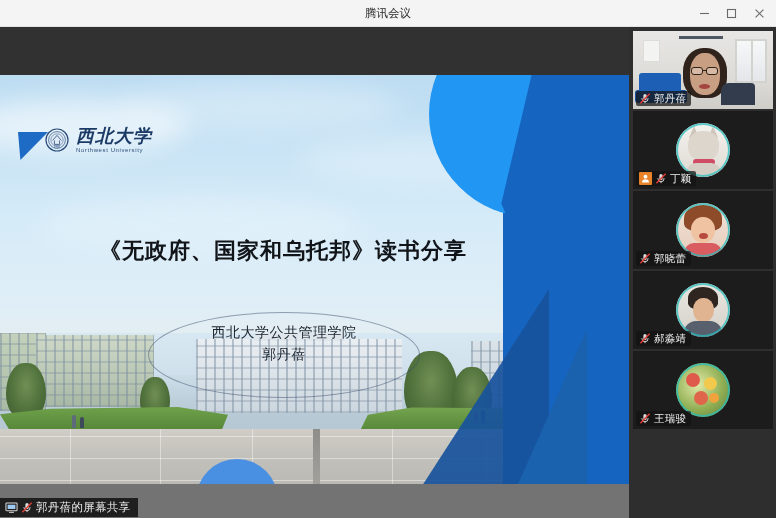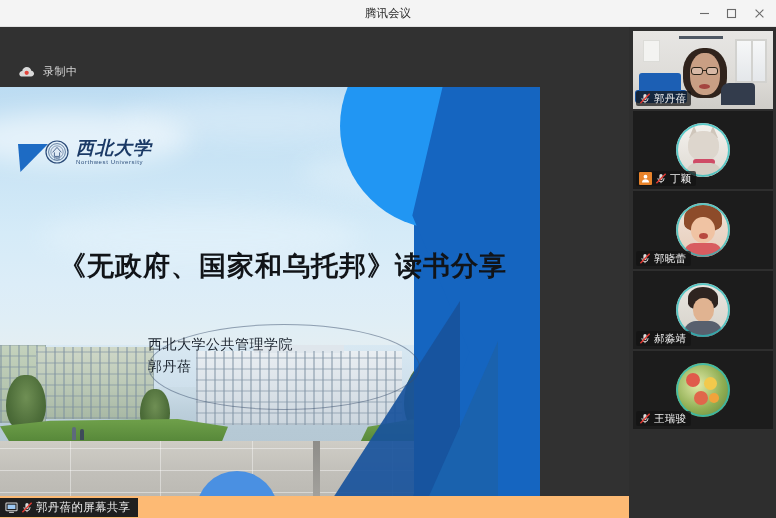--- a/index.html
+++ b/index.html
@@ -73,22 +73,22 @@
     display: flex; align-items: center; gap: 8px;
   }
   #cloud-rec-icon { position: relative; width: 17px; height: 12px; display:block; }
   #recording-label {
     font-size: 11px; color: #d8d8d8;
     letter-spacing: 0.5px;
   }
 
   
   #slide {
-    position: absolute; left: 0; top: 60px;
-    width: 540px; height: 428px;
+    position: absolute; left: 0; top: 48px;
+    width: 629px; height: 428px;
     overflow: hidden;
     background: linear-gradient(180deg,
        #bcdcf2 0%,
        #c9e4f5 18%,
        #d5ebf8 34%,
        #dcedf8 46%,
        #dfeef6 54%,
        #e3eef3 60%,
        #dfeaf0 64%,
        #cfe0ea 68%,
@@ -256,52 +256,52 @@
     font-size: 6px; color: #2d4f7c; letter-spacing: 0.6px;
     margin-top: 2px;
   }
 
   
   #slide-title {
     position: absolute; left: 0; top: 161px;
     width: 566px;
     text-align: center;
     font-family: "Liberation Sans", sans-serif;
-    font-size: 27px; font-weight: 700;
+    font-size: 22px; font-weight: 700;
     color: #111418;
     letter-spacing: 1px;
     white-space: nowrap;
   }
 
   
   #subtitle-group {
     position: absolute; left: 148px; top: 237px;
     width: 272px; height: 86px;
   }
   #subtitle-ellipse {
     position: absolute; left: 0; top: 0;
     width: 272px; height: 86px;
     border: 1.4px solid rgba(60,80,110,0.50);
     border-radius: 50%;
   }
   #subtitle-lines {
     position: absolute; left: 0; top: 9px;
     width: 272px;
-    text-align: left;
+    text-align: center;
     color: #18202b;
   }
   #subtitle-org { font-size: 14px; line-height: 22px; letter-spacing: 0.5px; }
   #subtitle-presenter { font-size: 14px; line-height: 22px; letter-spacing: 0.5px; }
   #subtitle-date { font-size: 14px; line-height: 22px; letter-spacing: 0.5px; }
 
   
   #share-status-bar {
     position: absolute; left: 0; bottom: 0;
-    width: 629px; height: 22px;
-    background: #fdba74;
+    width: 629px; height: 34px;
+    background: #737373;
   }
   #share-status-chip {
     position: absolute; left: 0; bottom: 1px;
     height: 19px;
     display: flex; align-items: center; gap: 3px;
     padding: 0 8px 0 5px;
     background: #1f1f1f;
   }
   #share-status-text {
     font-size: 11.5px; color: #ececec; letter-spacing: 0.3px;
@@ -475,29 +475,20 @@
         <line x1="1.6" y1="1.6" x2="9.4" y2="9.4" stroke="#6a6a6a" stroke-width="1.1"></line>
         <line x1="9.4" y1="1.6" x2="1.6" y2="9.4" stroke="#6a6a6a" stroke-width="1.1"></line>
       </svg>
     </div>
   </div>
 
   <div id="content">
 
     <div id="share-pane">
 
-      <div id="recording-bar">
-        <div id="recording-indicator">
-          <svg id="cloud-rec-icon" viewBox="0 0 20 14">
-            <path d="M5.2 12.4h10.1c2.1 0 3.6-1.6 3.6-3.5 0-1.8-1.4-3.3-3.2-3.5C15.2 3 13 1.2 10.4 1.2 7.6 1.2 5.3 3.2 5 5.8 3 6 1.5 7.5 1.5 9.3c0 1.8 1.6 3.1 3.7 3.1z" fill="#d9d9d9"></path>
-            <circle cx="10.2" cy="8.0" r="2.5" fill="#e3453c"></circle>
-          </svg>
-          <span id="recording-label">录制中</span>
-        </div>
-      </div>
 
       <div id="slide">
 
         <div class="cloud-wash" style="left:-40px; top:24px; width:230px; height:54px;"></div>
         <div class="cloud-wash" style="left:120px; top:8px; width:280px; height:46px; opacity:.5;"></div>
         <div class="cloud-wash" style="left:300px; top:60px; width:260px; height:50px; opacity:.45;"></div>
         <div class="cloud-wash" style="left:40px; top:120px; width:320px; height:58px; opacity:.4;"></div>
 
         <div id="campus-photo">
           <div id="photo-sky"></div>

